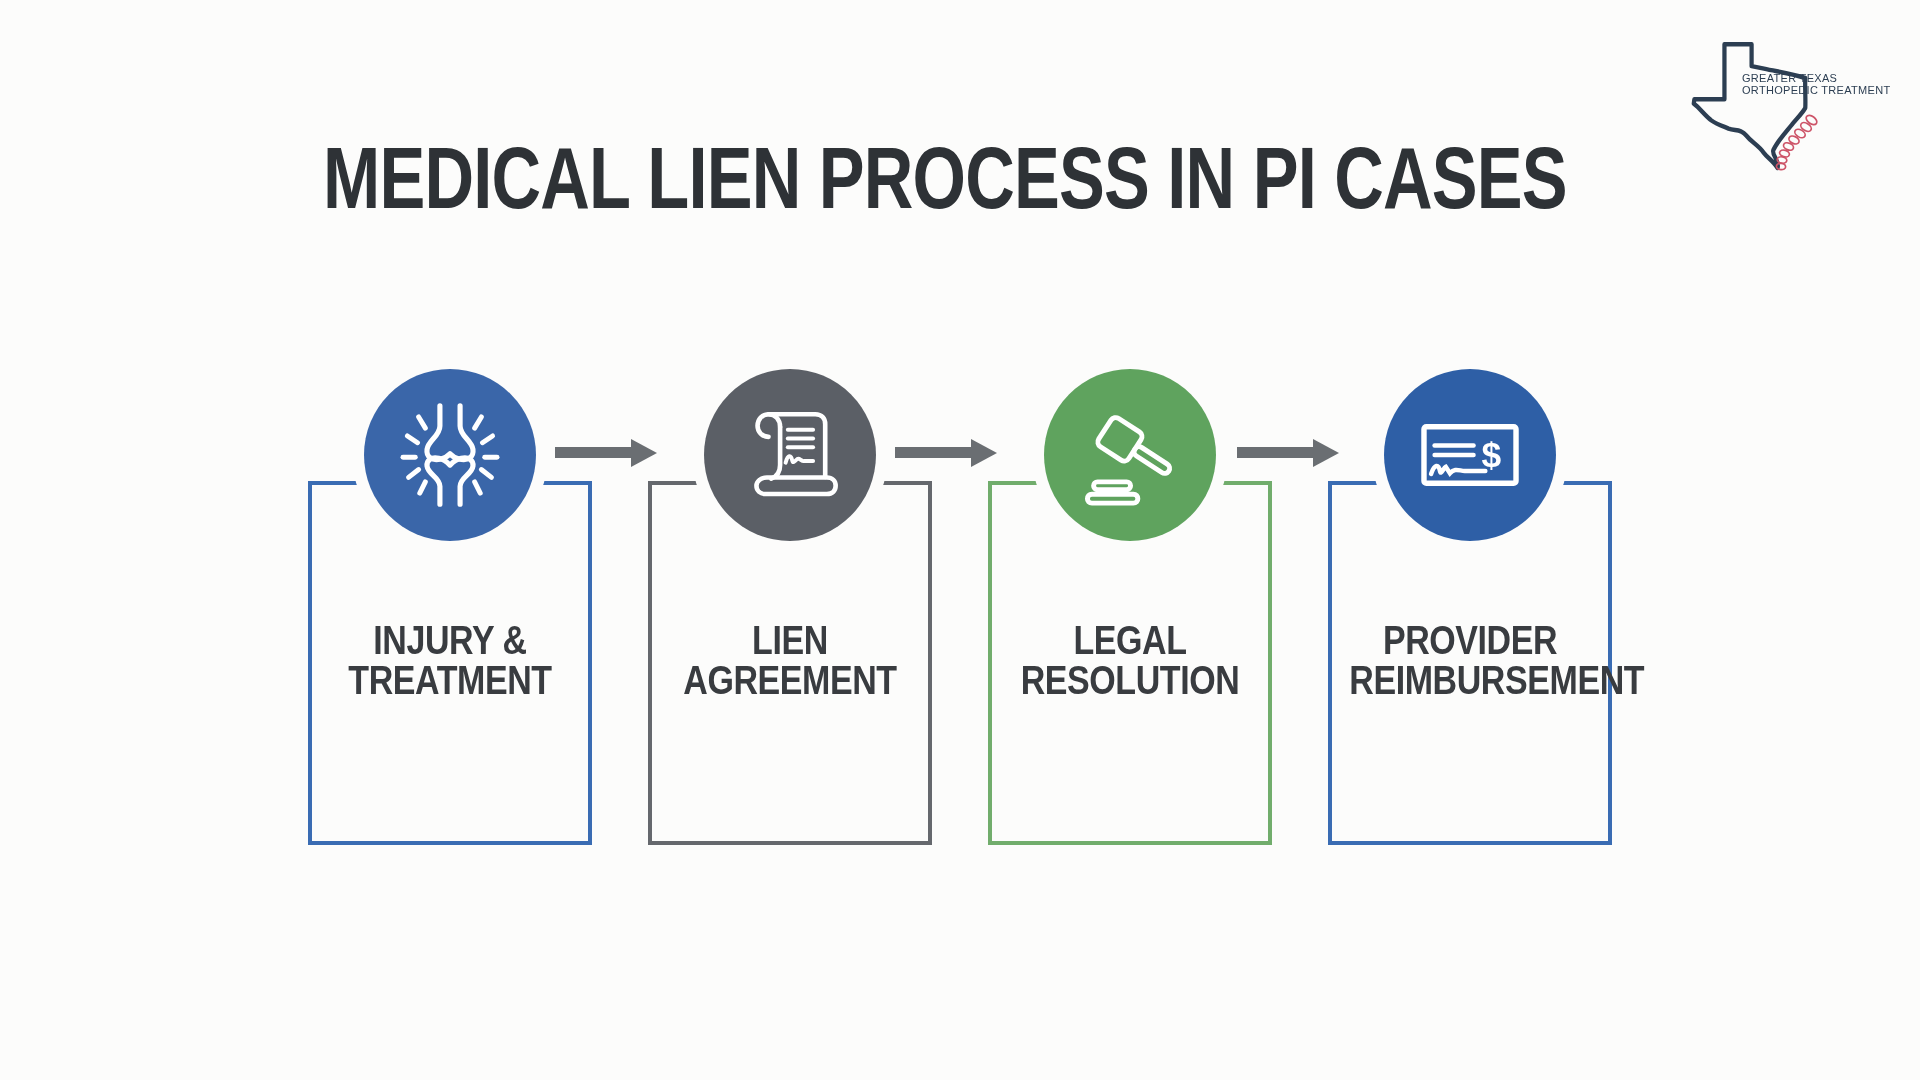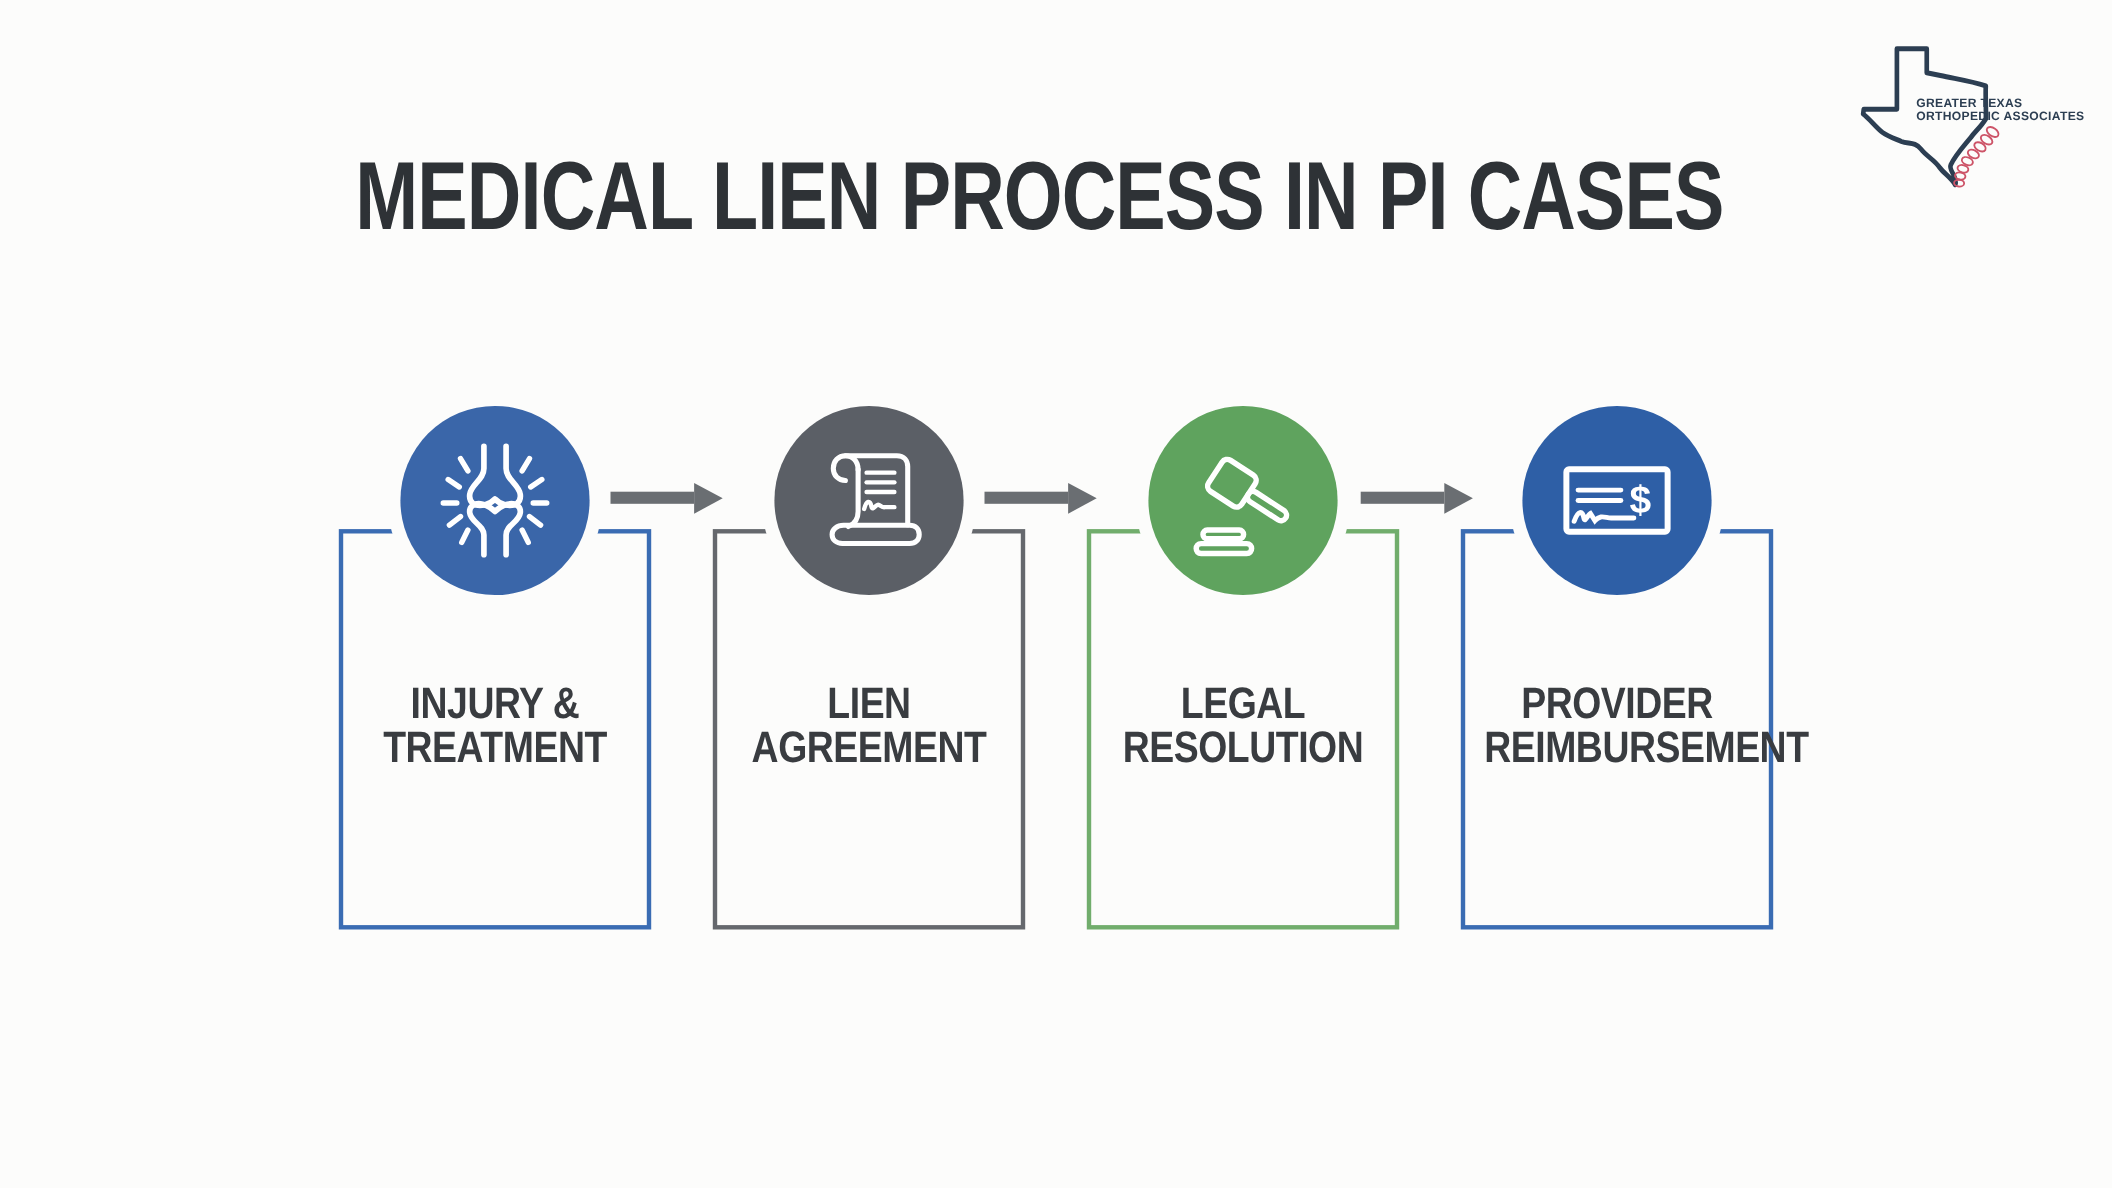--- a/index.html
+++ b/index.html
@@ -42,22 +42,22 @@
   .arrow .head{
     position:absolute;left:76px;top:-8px;width:0;height:0;
     border-top:14px solid transparent;border-bottom:14px solid transparent;
     border-left:26px solid #6a6e72;
   }
   .a1{left:555px}.a2{left:895px}.a3{left:1237px}
   
   .logo{position:absolute;left:1678px;top:38px;width:220px;height:140px;}
   .logo svg{position:absolute;left:0;top:0;}
   .logo-text{
-    position:absolute;left:64px;top:50px;
-    font-size:11px;line-height:12px;font-weight:700;letter-spacing:0.3px;
+    position:absolute;left:64px;top:34px;
+    font-size:11px;line-height:12px;font-weight:400;letter-spacing:0.3px;
     white-space:nowrap;
   }
 </style>
 </head>
 <body>
 
 <div class="stage" style="background: rgb(252, 252, 251);">
 
   <div class="title" style="color: rgb(46, 50, 54);">MEDICAL LIEN PROCESS IN PI CASES</div>
 
@@ -83,21 +83,21 @@
         <ellipse cx="122" cy="95.5" rx="5.6" ry="3.6" transform="rotate(30 122 95.5)"></ellipse>
         <ellipse cx="116" cy="102" rx="5.4" ry="3.5" transform="rotate(27 116 102)"></ellipse>
         <ellipse cx="110.5" cy="108.5" rx="5.2" ry="3.4" transform="rotate(22 110.5 108.5)"></ellipse>
         <ellipse cx="106.5" cy="115.5" rx="5" ry="3.3" transform="rotate(16 106.5 115.5)"></ellipse>
         <ellipse cx="104" cy="122" rx="4.8" ry="3.2" transform="rotate(10 104 122)"></ellipse>
         <ellipse cx="103" cy="128.5" rx="4.6" ry="3.1" transform="rotate(4 103 128.5)"></ellipse>
       </g>
     </svg>
     <div class="logo-text" style="color: rgb(44, 62, 82);">
       <div>GREATER TEXAS</div>
-      <div>ORTHOPEDIC ASSOCIATES</div>
+      <div>ORTHOPEDIC TREATMENT</div>
     </div>
   </div>
 
   <div class="step-box box1" style="border-color: rgb(58, 108, 179);"></div>
   <div class="step-box box2" style="border-color: rgb(101, 104, 109);"></div>
   <div class="step-box box3" style="border-color: rgb(113, 173, 108);"></div>
   <div class="step-box box4" style="border-color: rgb(58, 108, 179);"></div>
 
   <div class="arrow a1">
     <div class="shaft" style="background: rgb(106, 110, 114);"></div>

